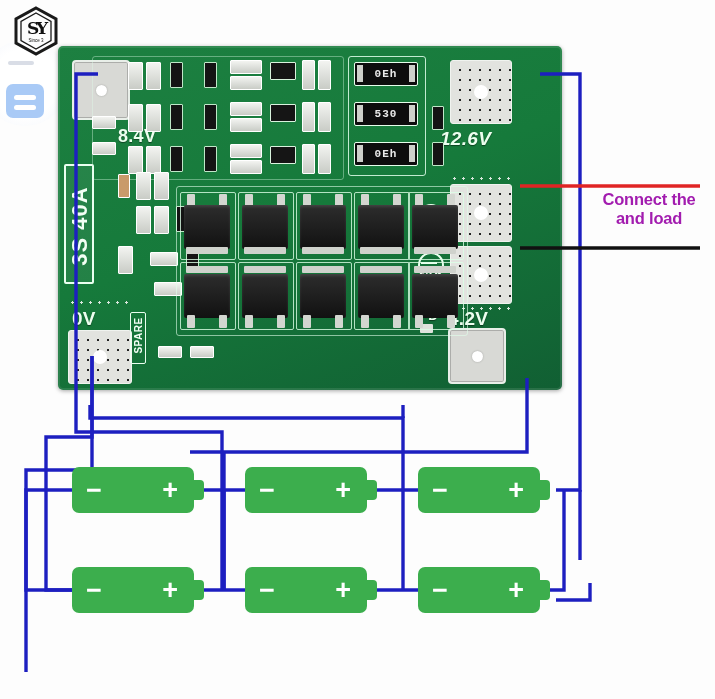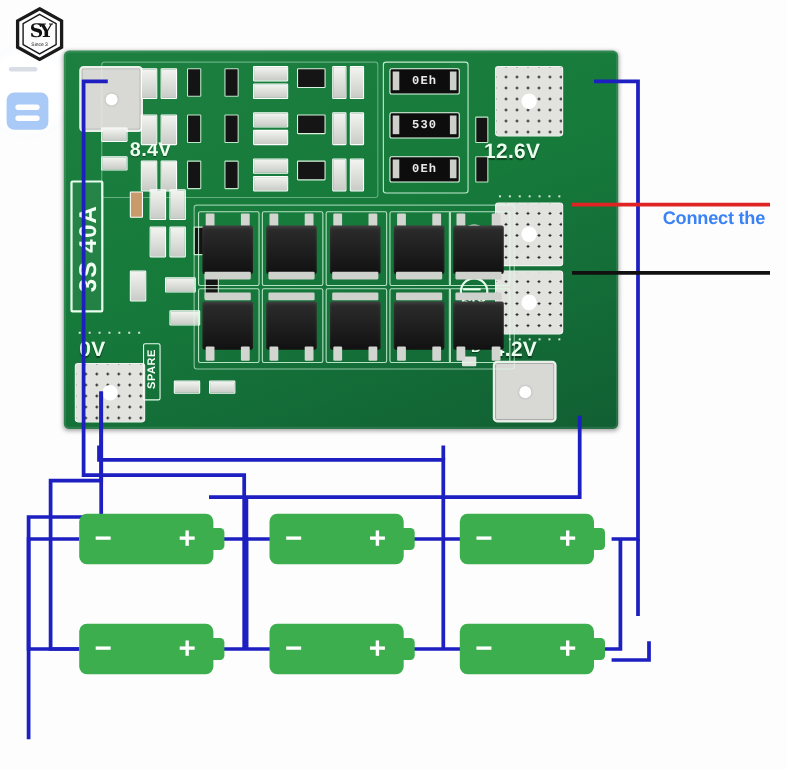--- a/index.html
+++ b/index.html
@@ -40,21 +40,21 @@
             background-size:10px 10px;background-position:4px 4px;
             border:1px solid #f0f3ef;}
   .pad-grid .hole{position:absolute;left:50%;top:50%;width:14px;height:14px;margin:-7px 0 0 -7px;
             border-radius:50%;background:#ffffff;}
   .dotrow{position:absolute;background-image:radial-gradient(#d9e7dd 1.1px,transparent 1.3px);
           background-size:9px 9px;}
 
   .pcb-label{position:absolute;color:#ecffef;font-weight:700;letter-spacing:.3px;
              text-shadow:0 1px 1px rgba(0,0,0,.45);white-space:nowrap;}
   .lbl-84{left:16px;top:80px;font-size:18px;padding-left:44px;}
-  .lbl-126{left:382px;top:82px;font-size:19px;}
+  .lbl-126{left:382px;top:82px;font-size:19px;font-style:italic;}
   .lbl-42{left:390px;top:262px;font-size:19px;}
   .lbl-0v{left:14px;top:262px;font-size:19px;}
   .lbl-cd{left:361px;top:222px;font-size:13px;}
   .lbl-fd{left:362px;top:262px;font-size:13px;}
   .smpad{position:absolute;width:13px;height:9px;background:#dfe2dc;border-radius:1px;}
 
   
   .box3s{position:absolute;left:6px;top:118px;width:26px;height:116px;
          border:2px solid #eafff0;border-radius:2px;background:rgba(255,255,255,.06);}
   .txt3s{position:absolute;left:-46px;top:47px;width:120px;text-align:center;
@@ -97,21 +97,21 @@
 
   
   .cell{position:absolute;width:122px;height:46px;background:#3cae4d;border-radius:7px;}
   .cell .nub{position:absolute;right:-10px;top:13px;width:11px;height:20px;background:#3cae4d;border-radius:0 4px 4px 0;}
   .cell .sign{position:absolute;top:50%;transform:translateY(-50%);color:#ffffff;font-size:27px;
               font-weight:700;line-height:1;}
   .cell .sign.neg{left:14px;}
   .cell .sign.pos{right:16px;}
 
   
-  .annot{position:absolute;left:588px;top:190px;width:122px;text-align:center;color:#3b82f6;
+  .annot{position:absolute;left:588px;top:190px;width:122px;text-align:center;color:#a21caf;
          font-size:16.5px;font-weight:700;line-height:1.18;letter-spacing:-.2px;}
 </style>
 </head>
 <body>
 
 <div id="stage">
 
   <div class="halo"></div>
   <div class="logo-wrap">
     <svg width="48" height="50" viewBox="0 0 48 50">
@@ -369,15 +369,16 @@
     <div class="sign pos">+</div>
   </div>
   <div class="cell" style="left:418px;top:567px;">
     <div class="nub"></div>
     <div class="sign neg">−</div>
     <div class="sign pos">+</div>
   </div>
 
   <div class="annot">
     <div>Connect the</div>
+    <div>and load</div>
   </div>
 
 </div>
 
 </body></html>

